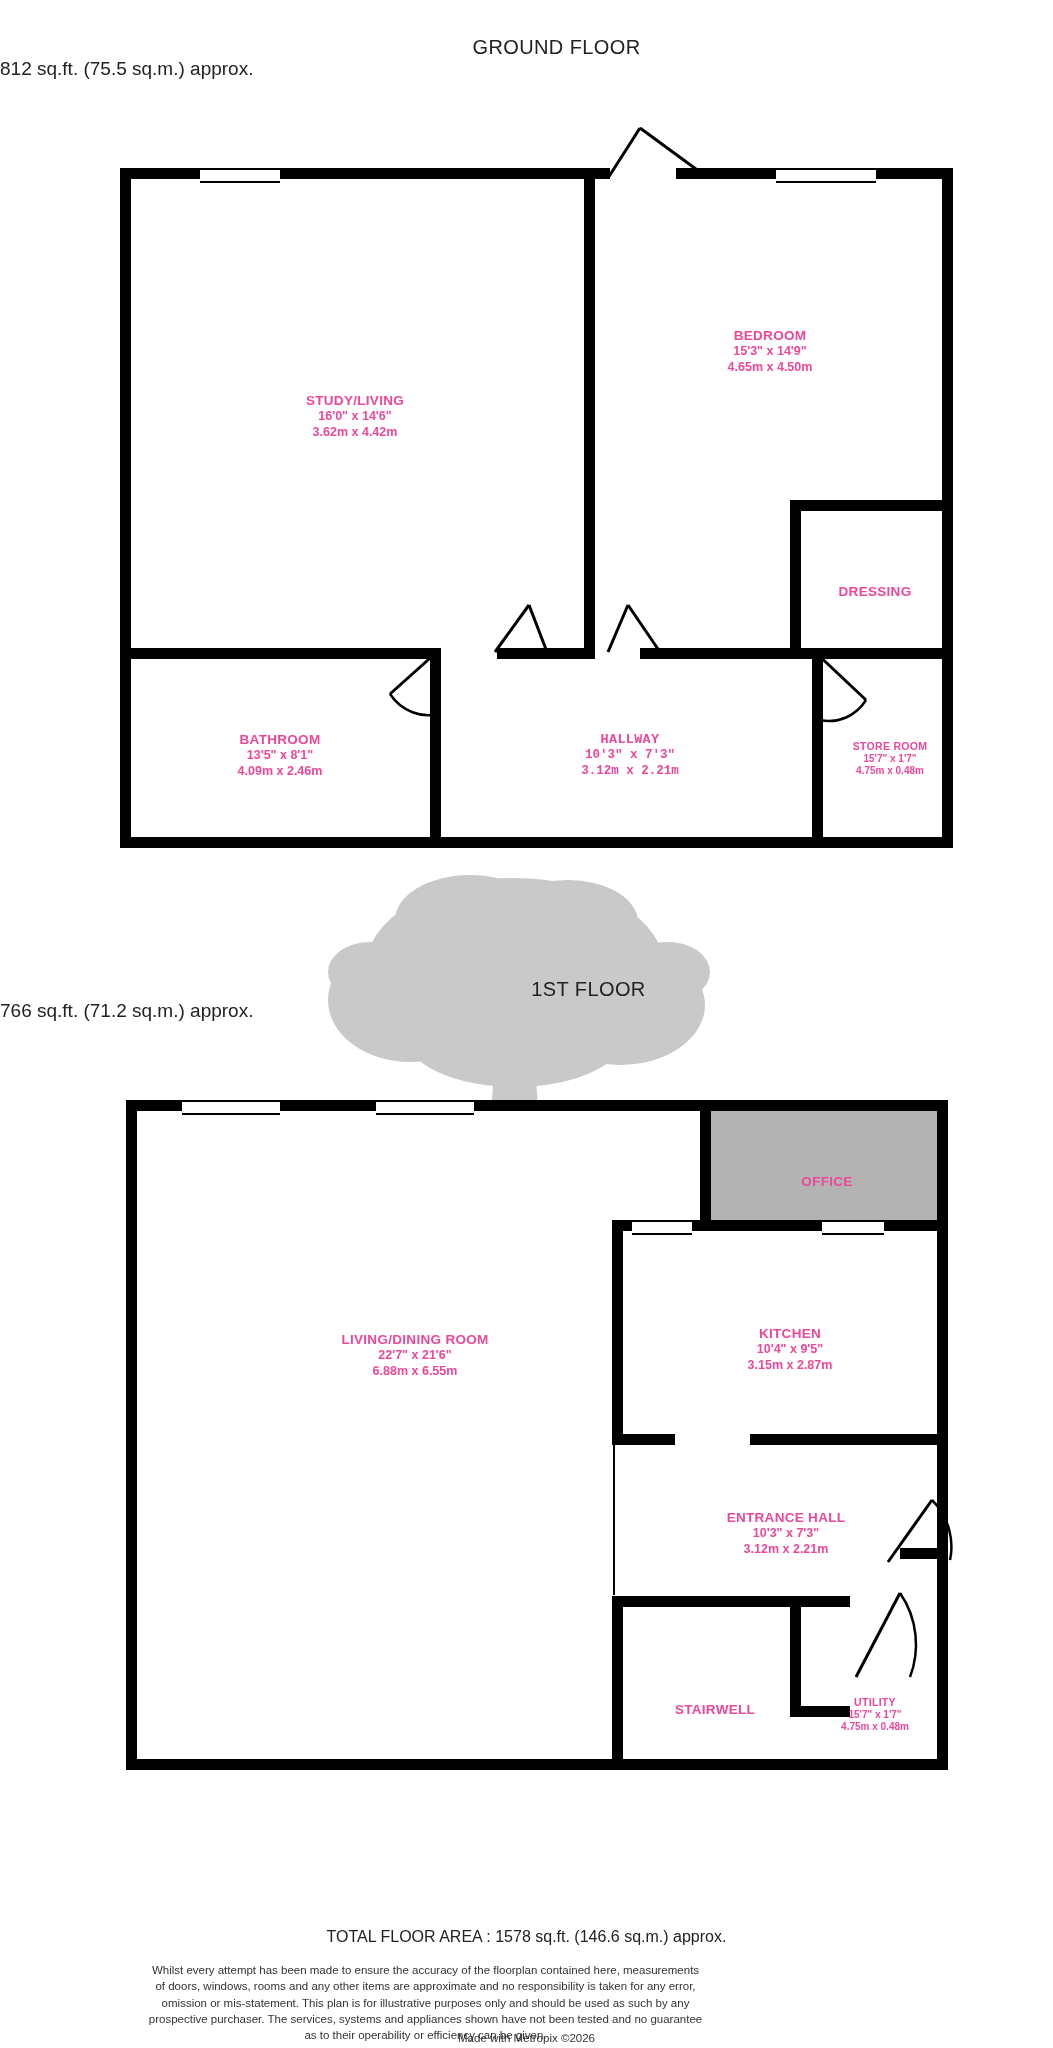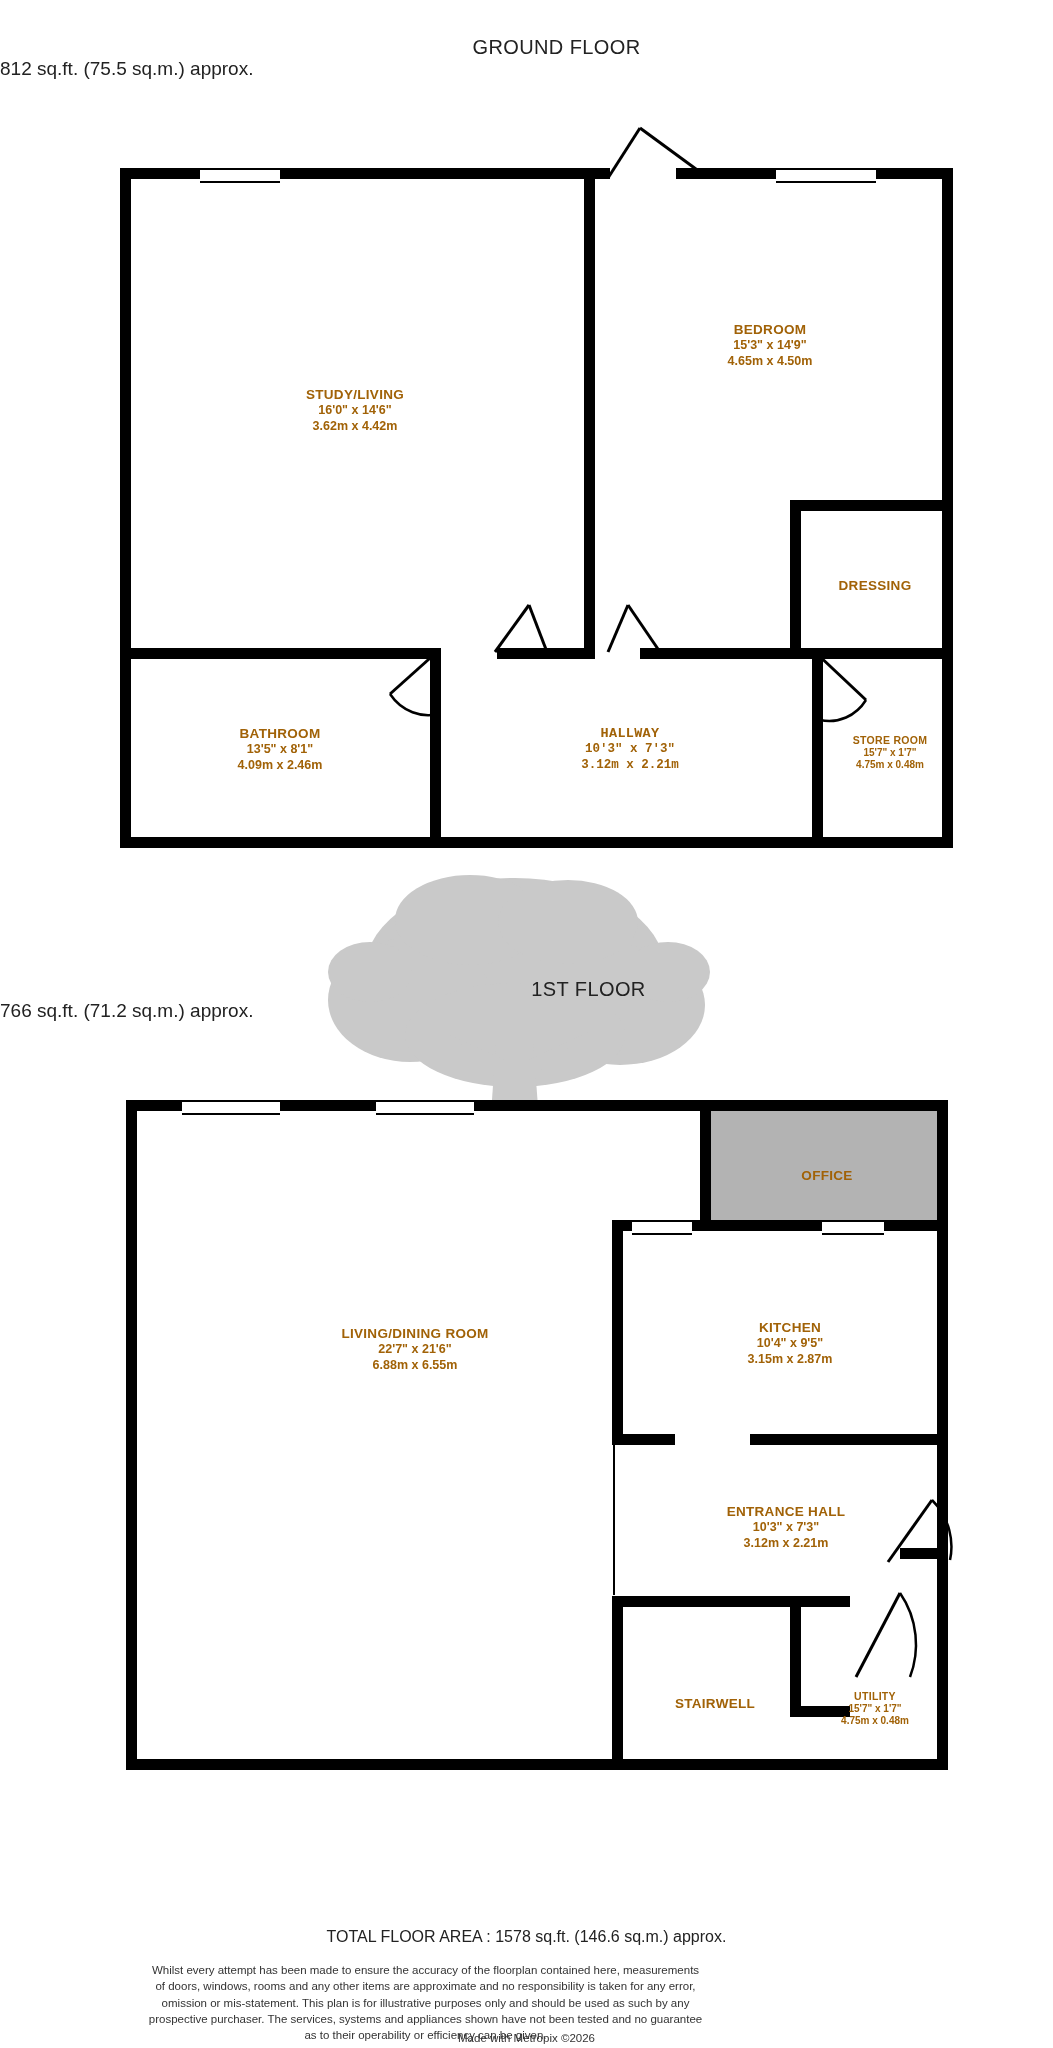--- a/index.html
+++ b/index.html
@@ -1,21 +1,21 @@
 <!DOCTYPE html>
 <html><head>
 <meta charset="utf-8">
 <style>
   html,body{margin:0;padding:0;background:#ffffff;}
   body{width:1053px;height:2048px;position:relative;font-family:"Liberation Sans",sans-serif;color:#1a1a1a;overflow:hidden;}
   .stage{position:absolute;left:0;top:0;width:1053px;height:2048px;}
   .abs{position:absolute;}
   .ttl{font-size:20px;letter-spacing:.4px;text-align:center;color:#222;margin-left:30px;}
   .sub{font-size:19px;text-align:left;color:#222;}
-  .room{text-align:center;line-height:1.22;color:#a16207;}
+  .room{text-align:center;line-height:1.22;color:#ec4899;margin-top:6px;}
   .room .nm{font-weight:bold;font-size:13.5px;letter-spacing:.3px;}
   .room .d1{font-weight:bold;font-size:12.5px;}
   .room .d2{font-weight:bold;font-size:12.5px;}
   .room.small .nm{font-size:10.5px;}
   .room.small .d1,.room.small .d2{font-size:10px;}
   .wall{background:#000;}
   .win{background:#fff;border-top:2px solid #000;border-bottom:2px solid #000;}
   .terrace{background:#b3b3b3;}
   .whitefill{background:#fff;}
   .total{font-size:16px;text-align:center;color:#222;}

